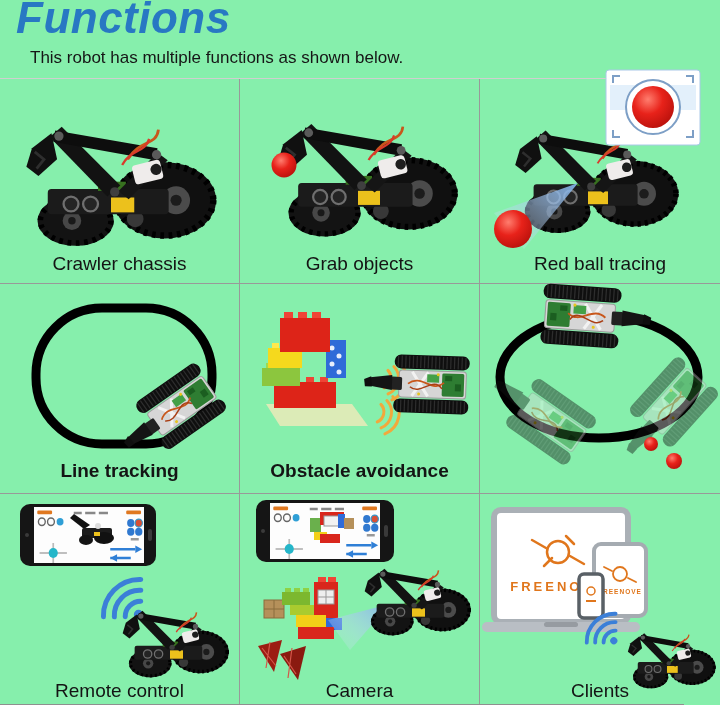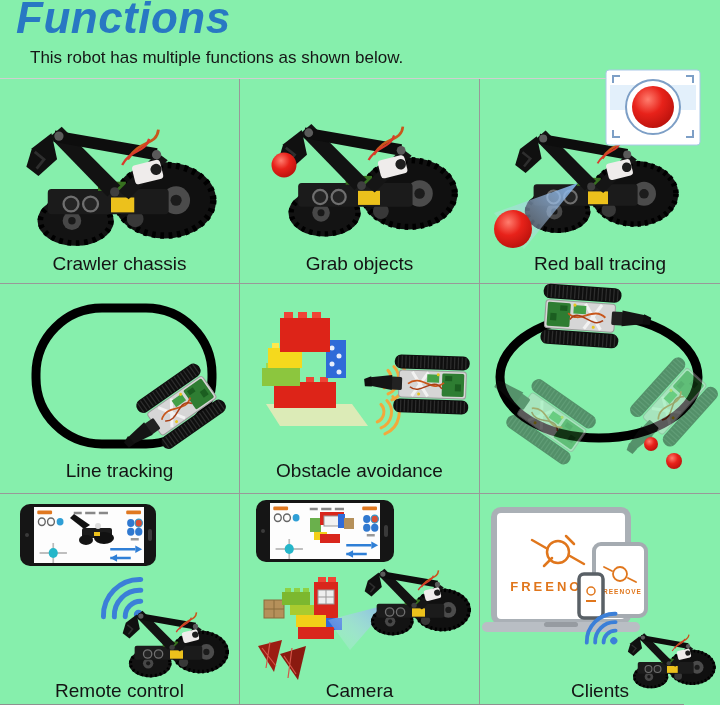--- a/index.html
+++ b/index.html
@@ -9,21 +9,21 @@
          font-style:italic;font-weight:bold;color:#2878c3;letter-spacing:.5px;}
   .subtitle{position:absolute;left:18px;top:36px;margin:12px;font-size:17px;color:#161616;}
   .grid{position:absolute;left:0;top:78px;width:684px;height:627px;display:grid;
         grid-template-columns:240px 240px 240px;grid-template-rows:205px 210px 210px;
         border-top:1px solid #cfcfcf;border-bottom:1px solid #8f8f8f;box-sizing:border-box;}
   .cell{position:relative;box-sizing:border-box;overflow:visible;margin:0;}
   .cell.bR{border-right:1px solid #999;}
   .cell.bB{border-bottom:1px solid #999;}
   .art{position:absolute;left:0;top:0;overflow:visible;}
   .cap{position:absolute;left:0;right:0;text-align:center;font-size:19px;color:#141414;margin:0;}
-  .capR1{bottom:8px;} .capR2{bottom:11px;} .capR3{bottom:2px;}
+  .capR1{bottom:8px;} .capR2{bottom:11px;font-weight:bold;} .capR3{bottom:2px;}
   svg text{font-family:"Liberation Sans",sans-serif;}
 </style>
 </head>
 <body>
 
 <svg width="0" height="0" style="position:absolute" aria-hidden="true">
 <defs>
   <radialGradient id="ballGrad" cx="38%" cy="32%" r="78%">
     <stop offset="0%" stop-color="#ff7d6e"></stop>
     <stop offset="45%" stop-color="#e8221a"></stop>

